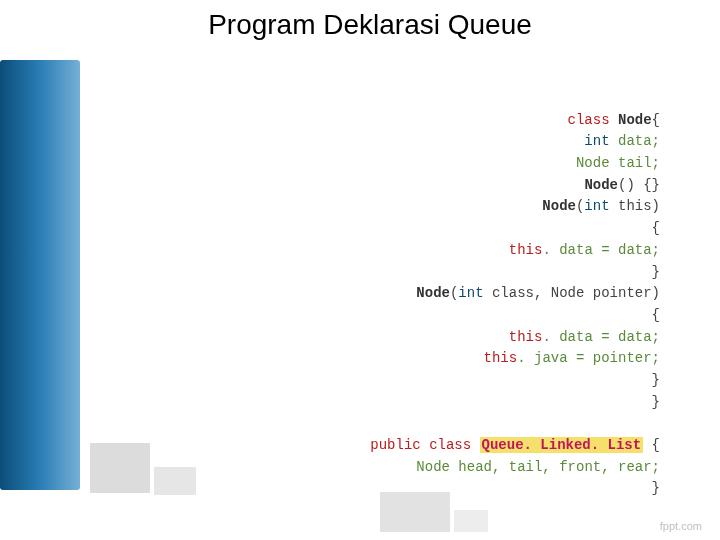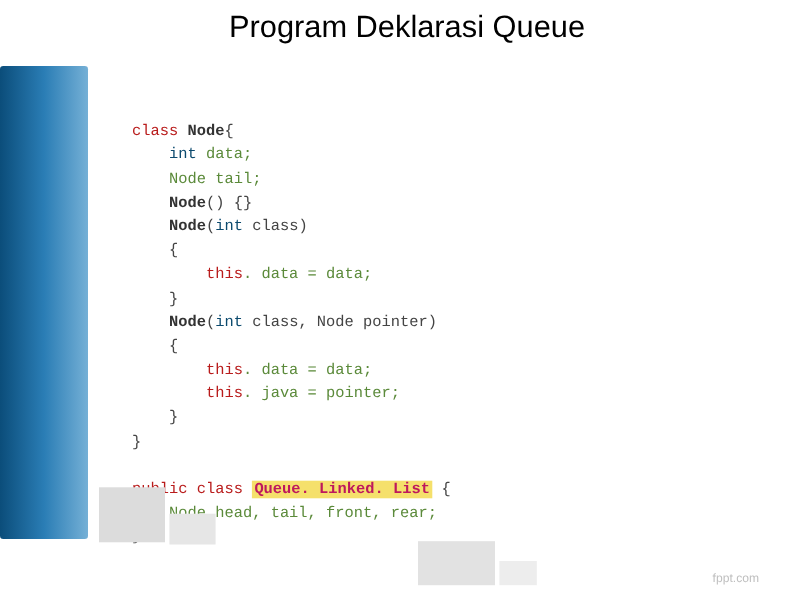--- a/index.html
+++ b/index.html
@@ -1,15 +1,15 @@
 <!DOCTYPE html>
 <html><head>
 <meta charset="utf-8">
 <style>
-  * { margin: 0; padding: 0; box-sizing: border-box; }
+  * { margin: 0; padding: 0; box-sizing: border-box; text-align: right; }
   body {
     width: 720px;
     height: 540px;
     background: #fff;
     font-family: Arial, Helvetica, sans-serif;
     position: relative;
     overflow: hidden;
   }
   .sidebar {
     position: absolute;
@@ -50,42 +50,42 @@
   .deco {
     position: absolute;
     background: #dcdcdc;
   }
   .d1 { left: 90px;  top: 443px; width: 60px; height: 50px; }
   .d2 { left: 154px; top: 467px; width: 42px; height: 28px; background:#e6e6e6; }
   .d3 { left: 380px; top: 492px; width: 70px; height: 40px; background:#e2e2e2; }
   .d4 { left: 454px; top: 510px; width: 34px; height: 22px; background:#ededed; }
   .footer {
     position: absolute;
-    right: 30px;
+    right: 18px;
     bottom: 8px;
     font-size: 11px;
     color: #bfbfbf;
     font-family: Arial, sans-serif;
   }
 </style>
 </head>
 <body>
 
 <div class="sidebar"></div>
 
 <div class="slide-title">
   <span>Program Deklarasi Queue</span><br>
 </div>
 
 <div class="code-area">
 <span class="kw">class</span> <span class="bold">Node</span><span>{</span>
     <span class="type">int</span> <span class="mem">data;</span>
     <span class="mem">Node</span> <span class="mem">tail;</span>
     <span class="bold">Node</span><span>() {}</span>
-    <span class="bold">Node</span><span>(</span><span class="type">int</span><span> class)</span>
+    <span class="bold">Node</span><span>(</span><span class="type">int</span><span> this)</span>
     <span>{</span>
         <span class="kw">this</span><span class="mem">. data = data;</span>
     <span>}</span>
     <span class="bold">Node</span><span>(</span><span class="type">int</span><span> class, Node pointer)</span>
     <span>{</span>
         <span class="kw">this</span><span class="mem">. data = data;</span>
         <span class="kw">this</span><span class="mem">. java = pointer;</span>
     <span>}</span>
 <span>}</span>
 

